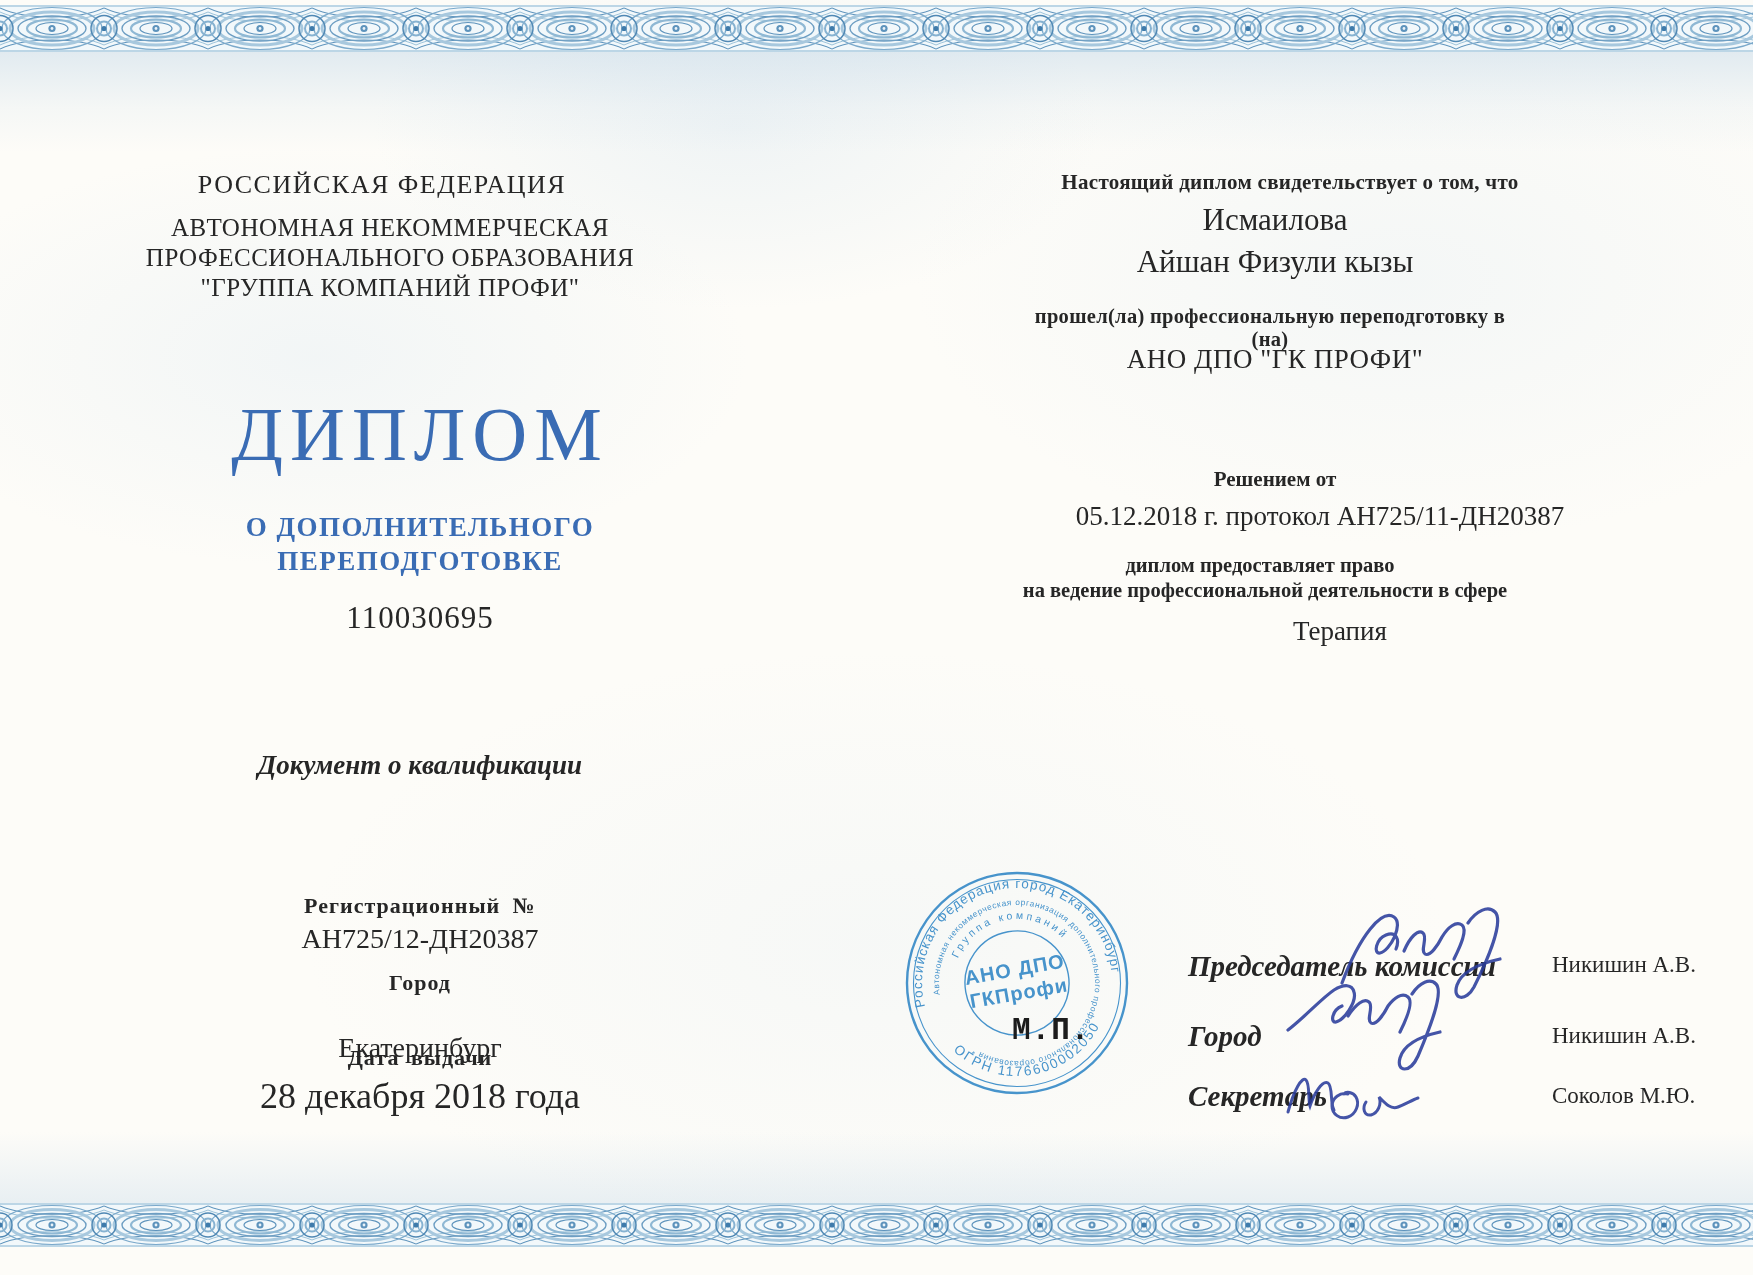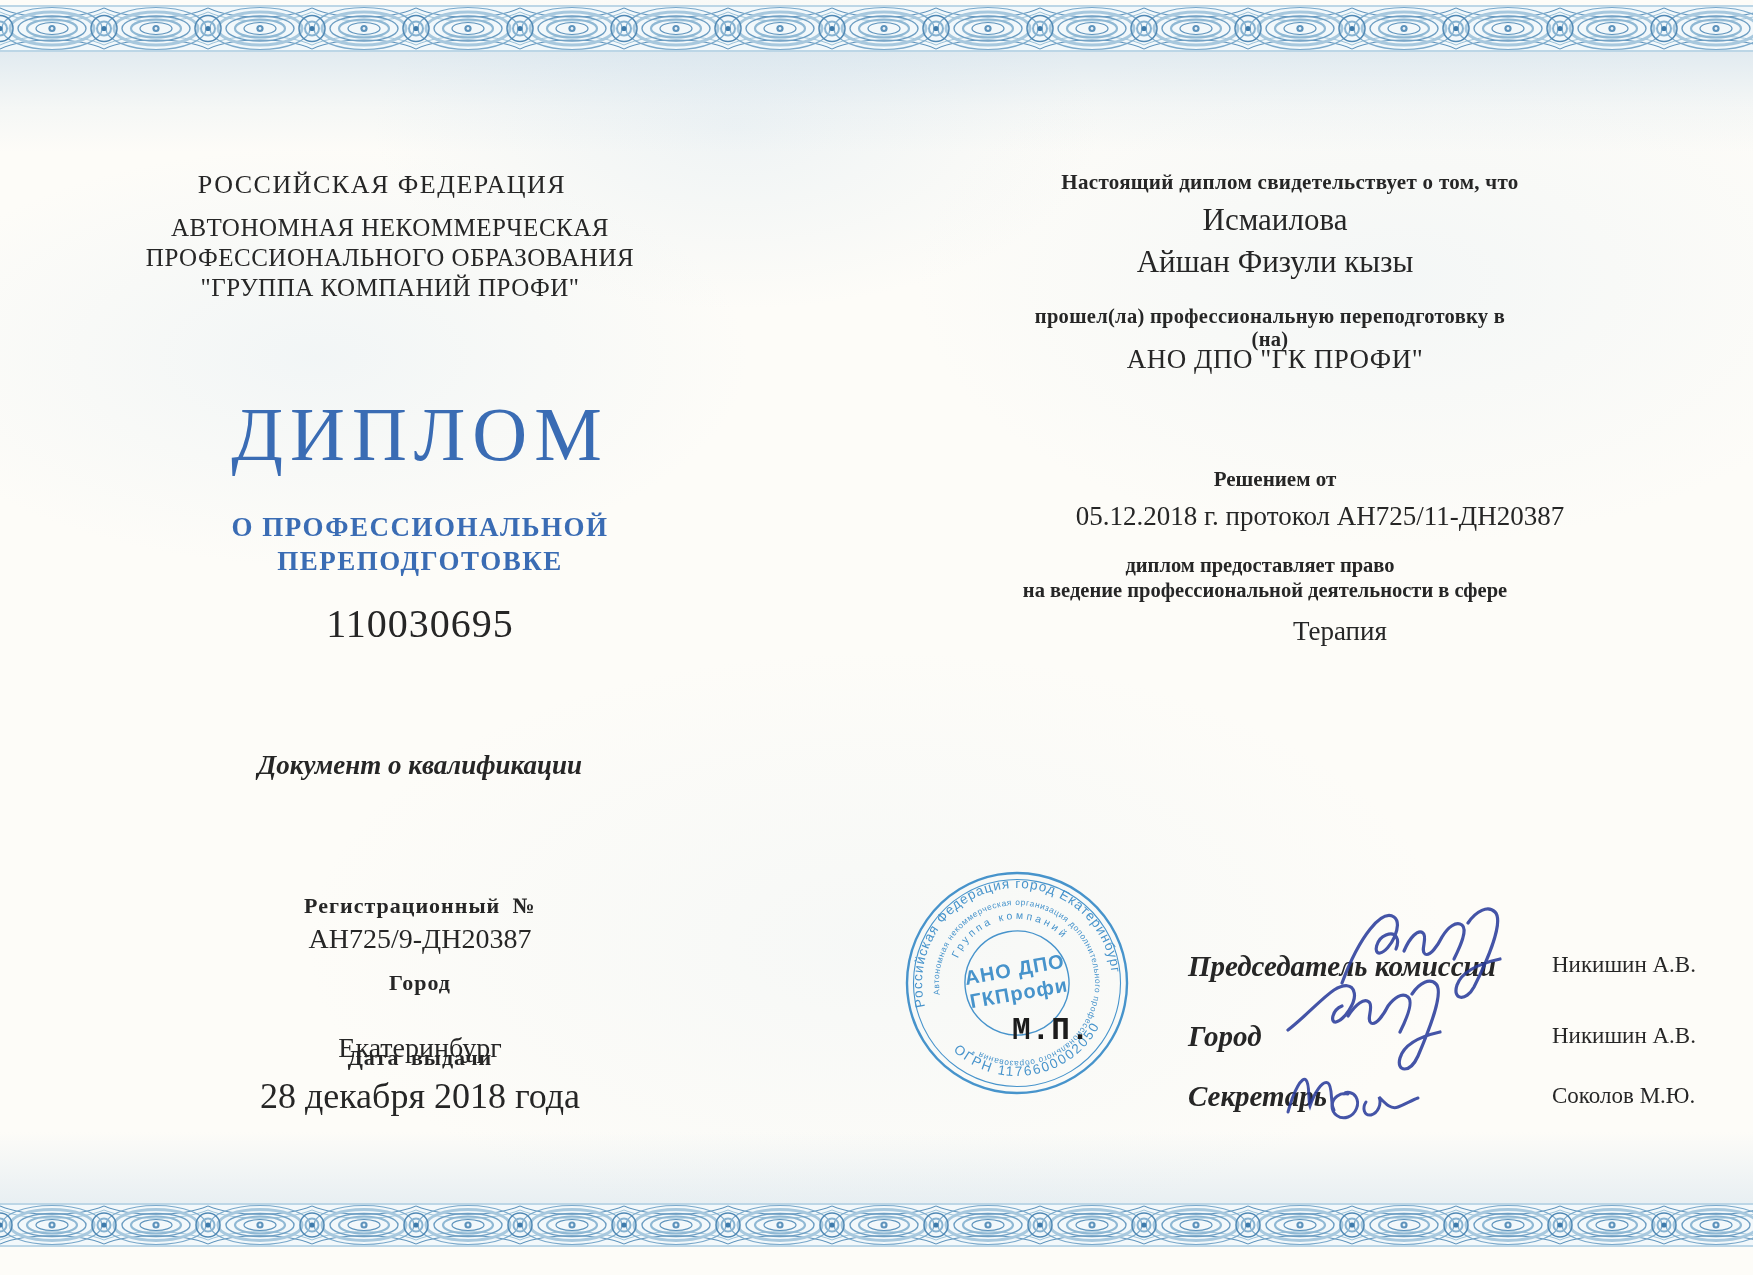--- a/index.html
+++ b/index.html
@@ -19,21 +19,21 @@
   .wm-bottom{top:1132px;height:71px;background:linear-gradient(to top, rgba(184,209,229,0.30), rgba(184,209,229,0));}
   .col{position:absolute;text-align:center;}
   .col-left{left:130px;width:580px;}
   .col-right{left:1020px;width:510px;}
   .abs{position:absolute;left:0;right:0;}
   .blue{color:#3a6cb4;}
   .country{top:170px;font-size:26px;letter-spacing:1.5px;transform:translateX(-38px);}
   .orgname{top:213px;font-size:25px;line-height:30px;letter-spacing:0.5px;transform:translateX(-30px);}
   .dtitle{top:394px;font-size:76px;line-height:80px;letter-spacing:7px;font-weight:400;}
   .dsub{top:510px;font-size:27px;line-height:34px;font-weight:bold;letter-spacing:1.5px;}
-  .dnum{top:600px;font-size:40px;letter-spacing:1px;}
+  .dnum{top:600px;font-size:31px;letter-spacing:1px;}
   .qualnote{top:750px;font-size:27px;font-weight:bold;font-style:italic;}
   .reglabel{top:893px;font-size:22px;font-weight:bold;word-spacing:6px;letter-spacing:1px;}
   .regnum{top:923px;font-size:28px;}
   .citylabel{top:970px;font-size:22px;font-weight:bold;letter-spacing:1px;}
   .cityval{top:1032px;font-size:28px;}
   .datelabel{top:1045px;font-size:22px;font-weight:bold;word-spacing:5px;letter-spacing:1px;}
   .dateval{top:1075px;font-size:36px;}
   .attest{top:170px;font-size:21px;font-weight:bold;letter-spacing:0.3px;transform:translateX(15px);}
   .surname{top:202px;font-size:31px;}
   .givenname{top:244px;font-size:31px;}
@@ -116,27 +116,27 @@
 
   <div class="col col-left">
     <div class="abs country">РОССИЙСКАЯ ФЕДЕРАЦИЯ</div>
     <div class="abs orgname">
       <div>АВТОНОМНАЯ НЕКОММЕРЧЕСКАЯ</div>
       <div>ПРОФЕССИОНАЛЬНОГО ОБРАЗОВАНИЯ</div>
       <div>"ГРУППА КОМПАНИЙ ПРОФИ"</div>
     </div>
     <div class="abs dtitle blue">ДИПЛОМ</div>
     <div class="abs dsub blue">
-      <div>О ПРОФЕССИОНАЛЬНОЙ</div>
+      <div>О ДОПОЛНИТЕЛЬНОГО</div>
       <div>ПЕРЕПОДГОТОВКЕ</div>
     </div>
     <div class="abs dnum">110030695</div>
     <div class="abs qualnote">Документ о квалификации</div>
     <div class="abs reglabel">Регистрационный №</div>
-    <div class="abs regnum">АН725/9-ДН20387</div>
+    <div class="abs regnum">АН725/12-ДН20387</div>
     <div class="abs citylabel">Город</div>
     <div class="abs cityval">Екатеринбург</div>
     <div class="abs datelabel">Дата выдачи</div>
     <div class="abs dateval">28 декабря 2018 года</div>
   </div>
 
   <div class="col col-right">
     <div class="abs attest">Настоящий диплом свидетельствует о том, что</div>
     <div class="abs surname">Исмаилова</div>
     <div class="abs givenname">Айшан Физули кызы</div>

